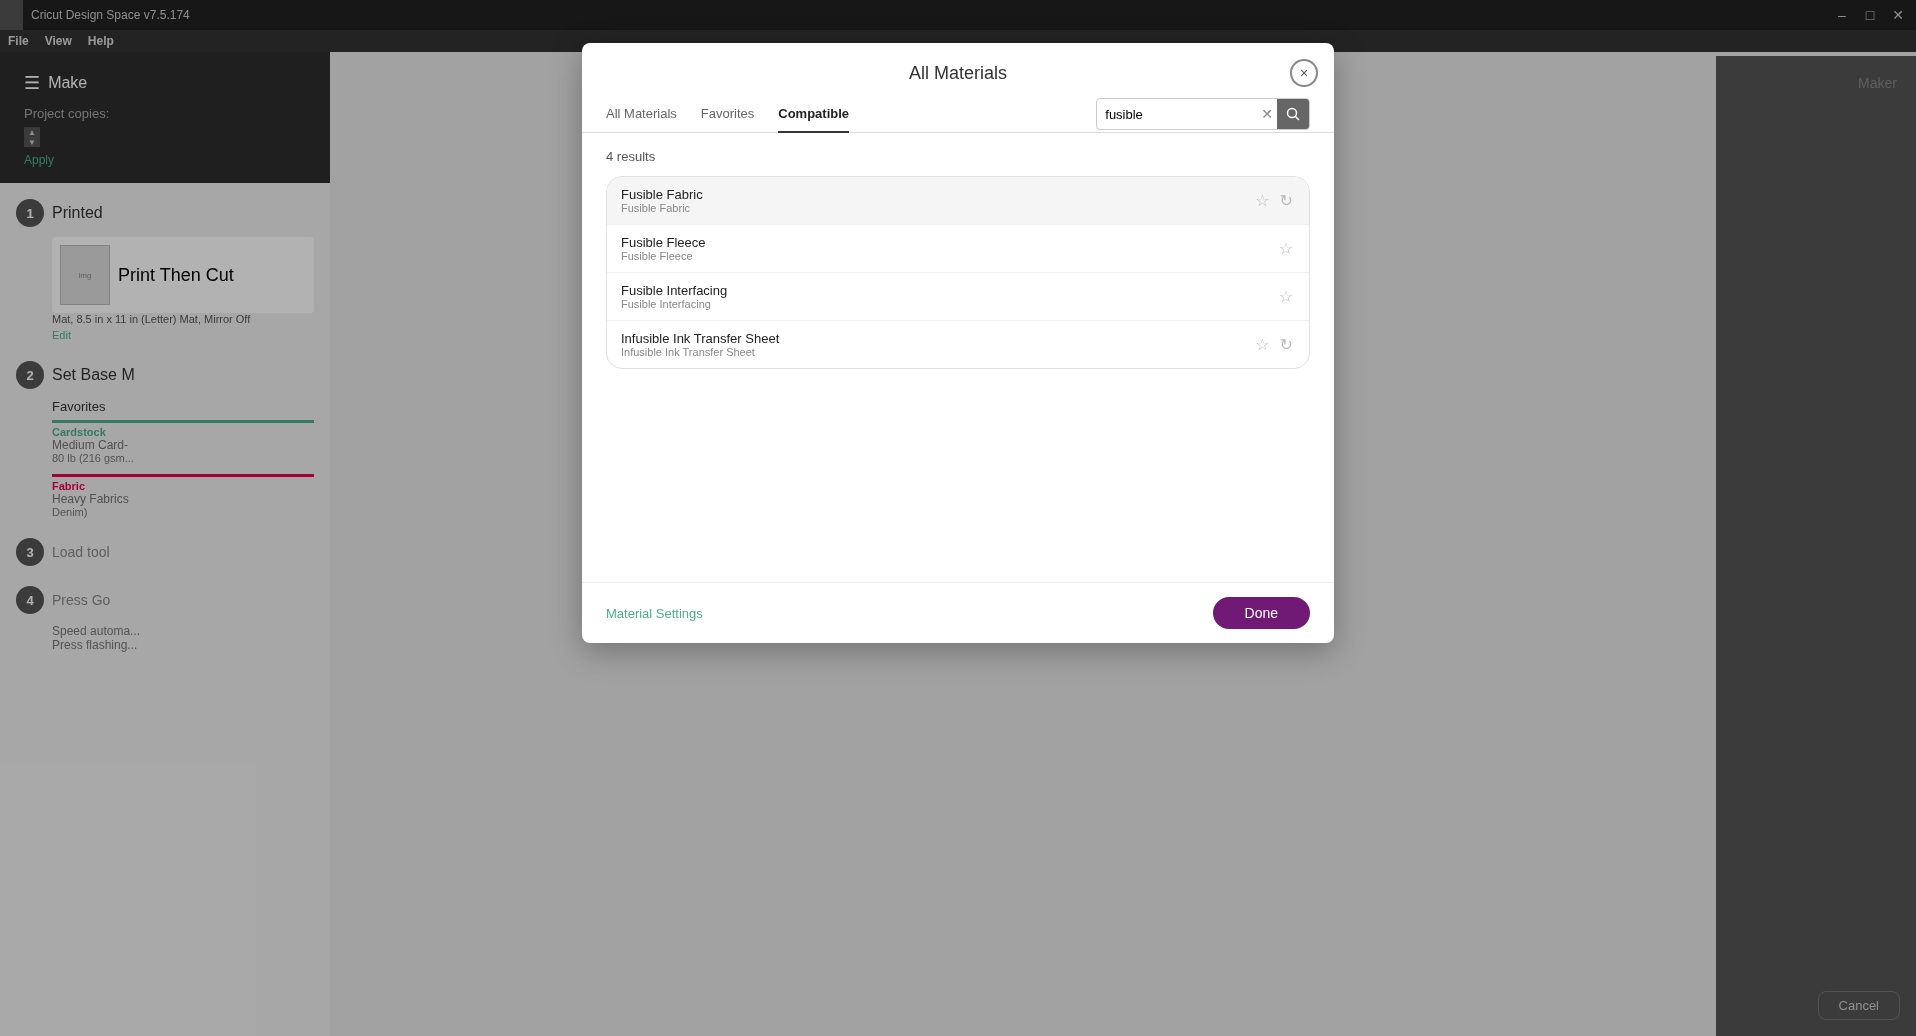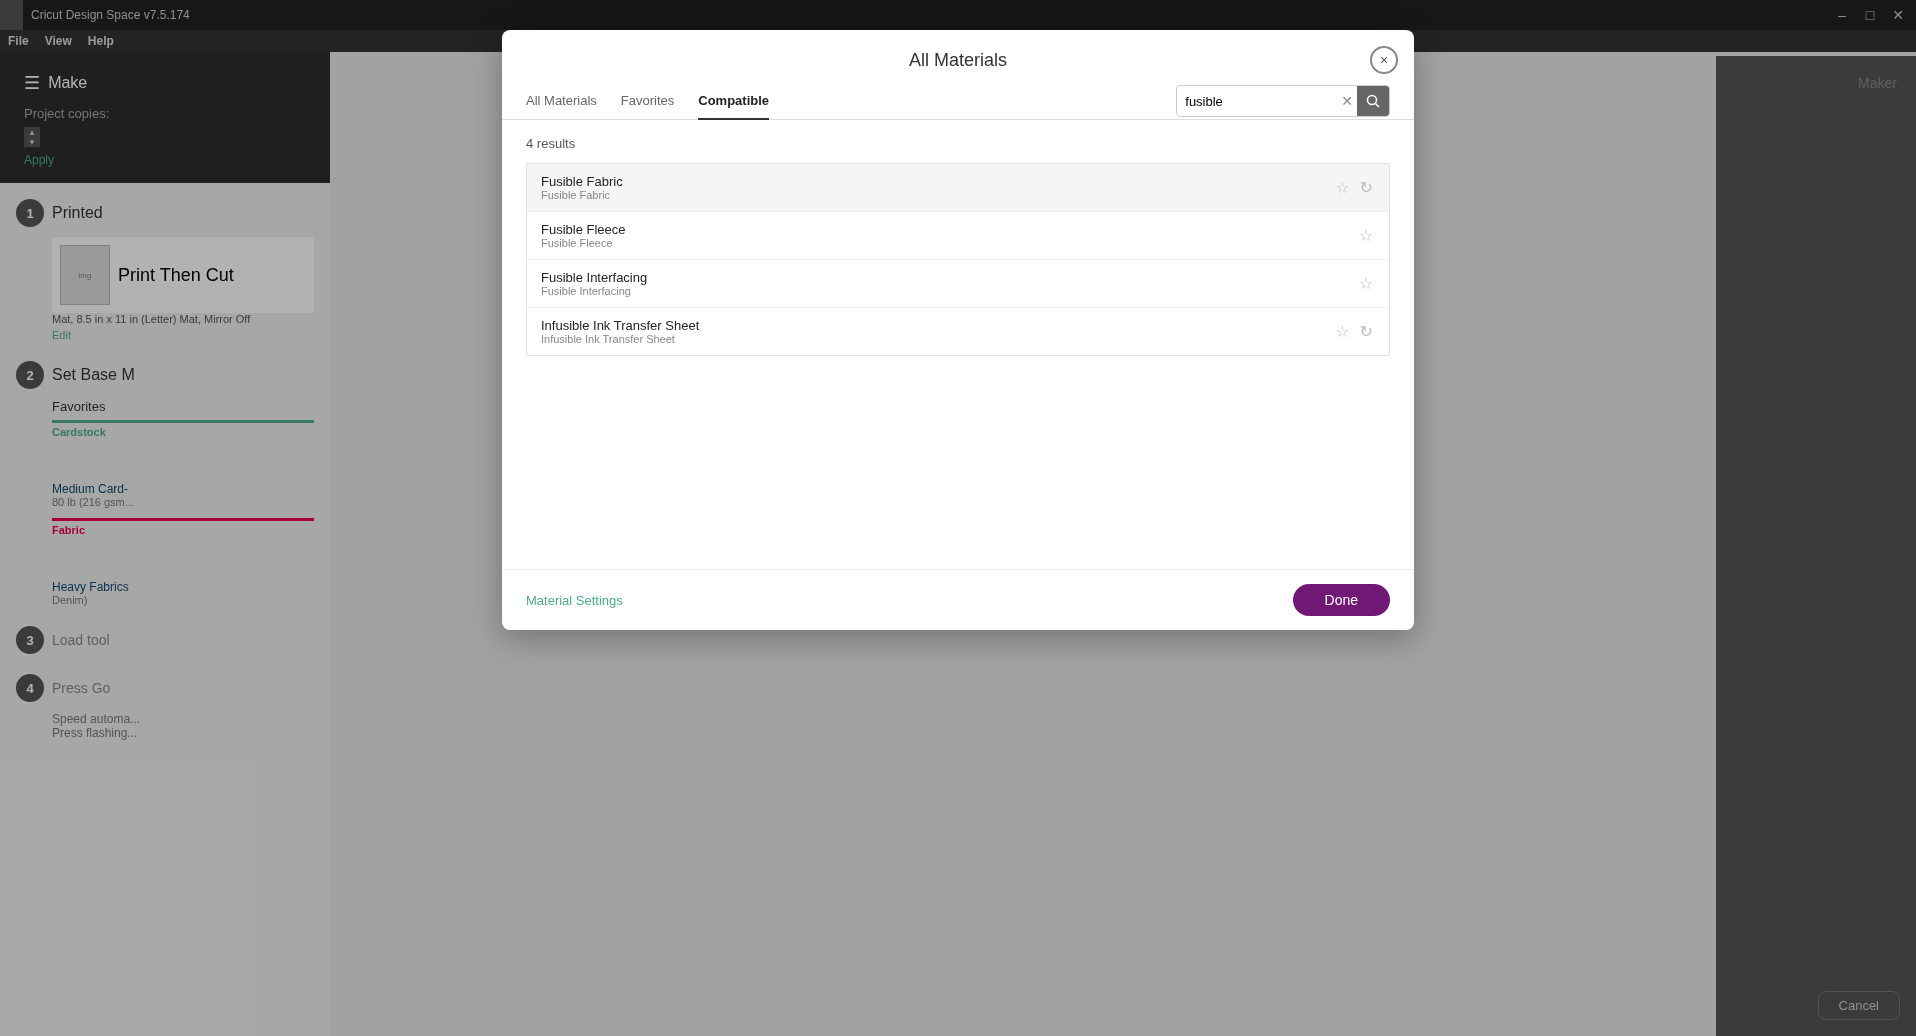--- a/index.html
+++ b/index.html
@@ -200,22 +200,21 @@
     }
     .category-bar.red { background: #e05; }
     .category-name {
       font-size: 11px;
       font-weight: bold;
       color: #4caf8a;
     }
     .category-name.red { color: #e05; }
     .material-detail {
       font-size: 12px;
-      color: #0c4a6e;
-      margin-top: 44px;
+      color: #737373;
     }
     .material-sub {
       font-size: 11px;
       color: #777;
     }
     .step-placeholder {
       color: #888;
       font-size: 14px;
     }
 
@@ -244,27 +243,28 @@
       background: rgba(0,0,0,0.3);
       display: flex;
       align-items: flex-start;
       justify-content: center;
       padding-top: 30px;
       z-index: 100;
     }
     .modal {
       background: #fff;
       border-radius: 8px;
-      width: 912px;
+      width: 752px;
       min-height: 600px;
       max-height: 920px;
       display: flex;
       flex-direction: column;
       box-shadow: 0 8px 32px rgba(0,0,0,0.3);
       position: relative;
+      margin-top: 13px;
     }
     .modal-header {
       display: flex;
       align-items: center;
       justify-content: center;
       padding: 20px 24px 12px;
       position: relative;
       border-bottom: none;
     }
     .modal-title {
@@ -350,21 +350,21 @@
     }
     .results-count {
       font-size: 13px;
       color: #555;
       margin-bottom: 12px;
     }
 
     
     .material-list {
       border: 1px solid #e0e0e0;
-      border-radius: 1px;
+      border-radius: 16px;
       overflow: hidden;
     }
     .material-item {
       display: flex;
       align-items: center;
       padding: 10px 14px;
       border-bottom: 1px solid #f0f0f0;
       cursor: pointer;
       position: relative;
     }

